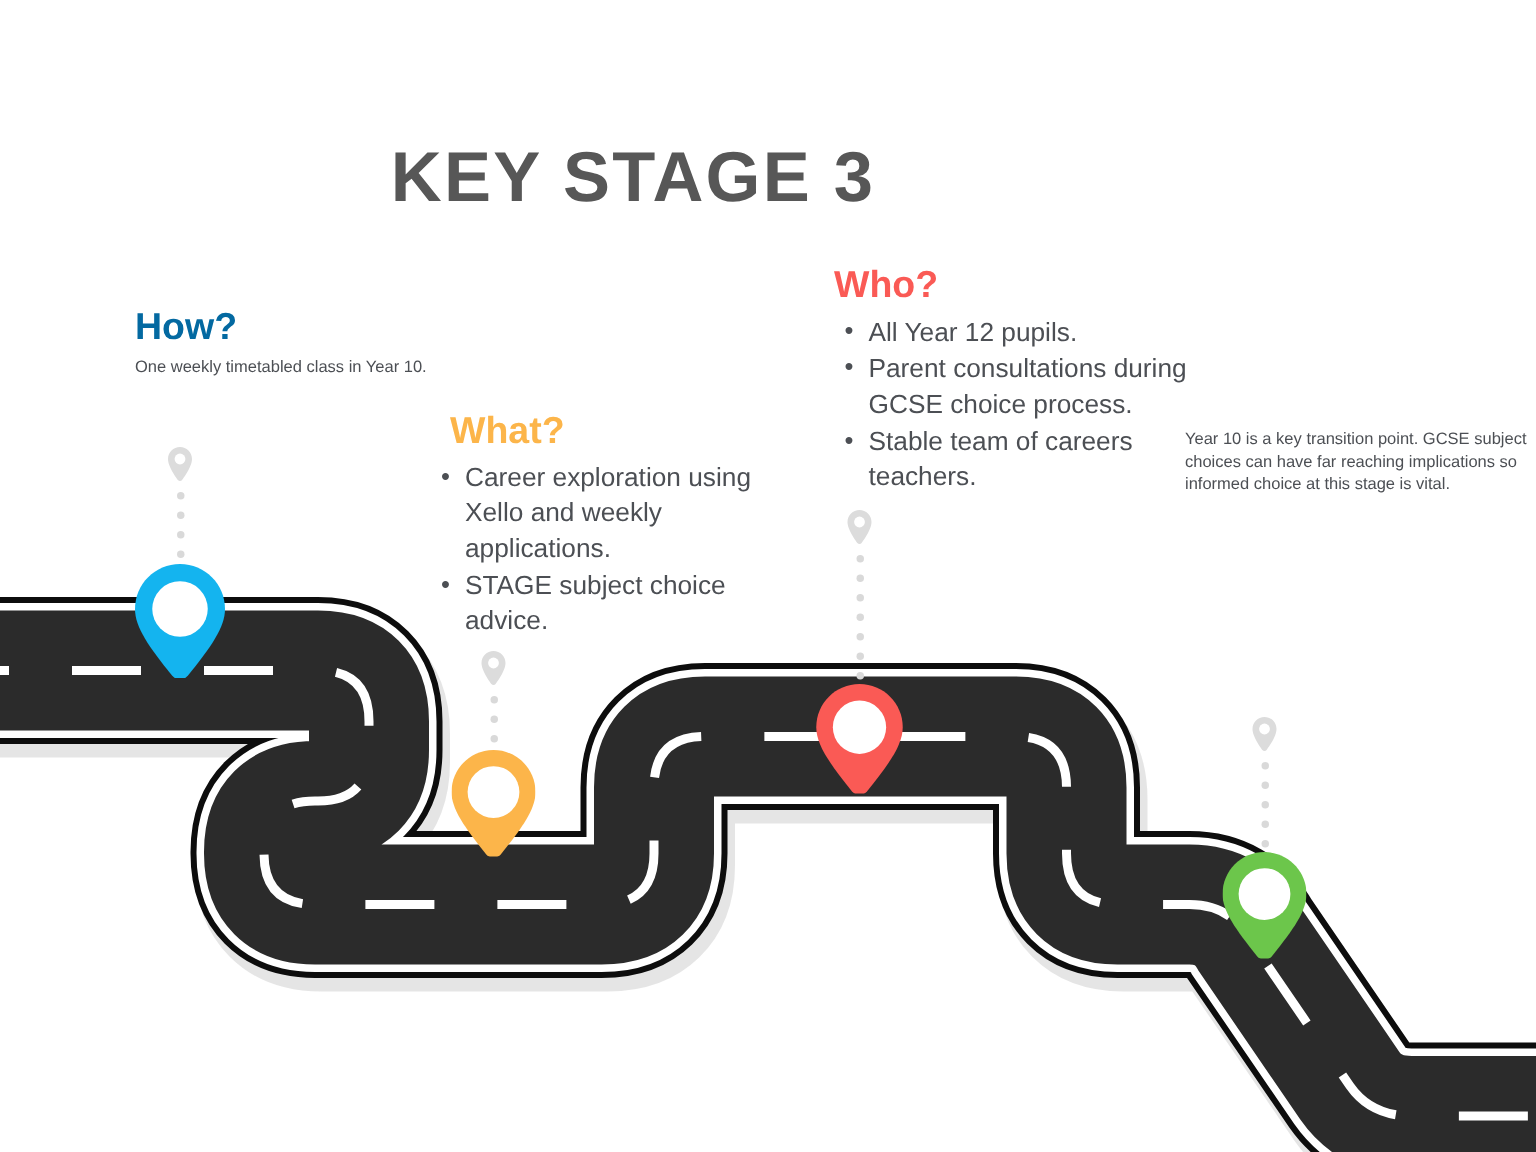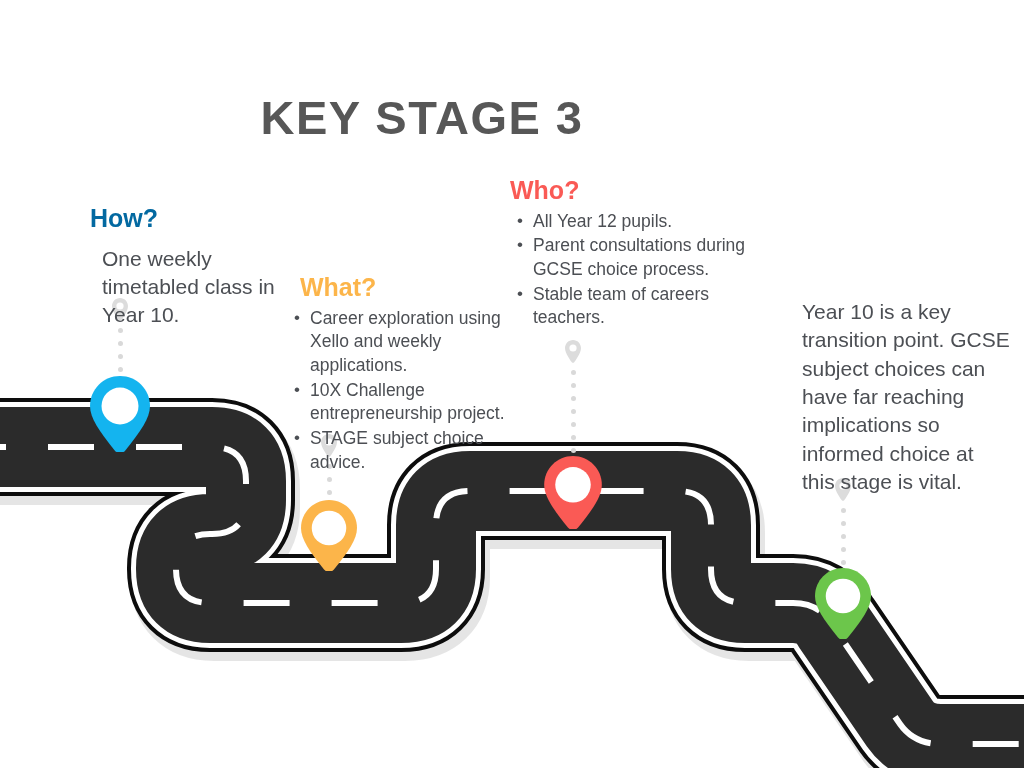--- a/index.html
+++ b/index.html
@@ -41,22 +41,22 @@
 
   
   .block { position: absolute; }
   .block h2 {
     margin: 0 0 5px 0;
     font-size: 25px;
     font-weight: bold;
     line-height: 1.15;
   }
   .block p {
-    margin: 12px;
-    font-size: 21px;
+    margin: 0;
+    font-size: 11px;
     line-height: 1.35;
     color: #4c4f54;
   }
   .block ul {
     margin: 0;
     padding-left: 23px;
     list-style: none;
   }
   .block ul li {
     position: relative;
@@ -69,21 +69,21 @@
     content: "\2022";
     position: absolute;
     left: -16px;
     top: 0;
     color: #4c4f54;
     font-size: 17px;
   }
 
   #block-how   { left: 90px;  top: 204px; width: 230px; }
   #block-what  { left: 287px; top: 273px; width: 232px; }
-  #block-who   { left: 510px; top: 176px; width: 250px; }
+  #block-who   { left: 556px; top: 176px; width: 250px; }
   #block-why   { left: 790px; top: 286px; width: 232px; }
 
   
   .marker {
     position: absolute;
     width: 0;
     height: 0;
   }
   .mini-pin {
     position: absolute;
@@ -227,21 +227,20 @@
 
   <div class="block" id="block-how">
     <h2 style="color: #0369a1;">How?</h2>
     <p>One weekly timetabled class in Year 10.</p>
   </div>
 
   <div class="block" id="block-what">
     <h2 style="color: rgb(252, 181, 74); margin-left: 13px;">What?</h2>
     <ul>
       <li>Career exploration using Xello and weekly applications.</li>
-      <li>10X Challenge entrepreneurship project.</li>
       <li>STAGE subject choice advice.</li>
     </ul>
   </div>
 
   <div class="block" id="block-who">
     <h2 style="color: rgb(250, 90, 85);">Who?</h2>
     <ul>
       <li>All Year 12 pupils.</li>
       <li>Parent consultations during GCSE choice process.</li>
       <li>Stable team of careers teachers.</li>

